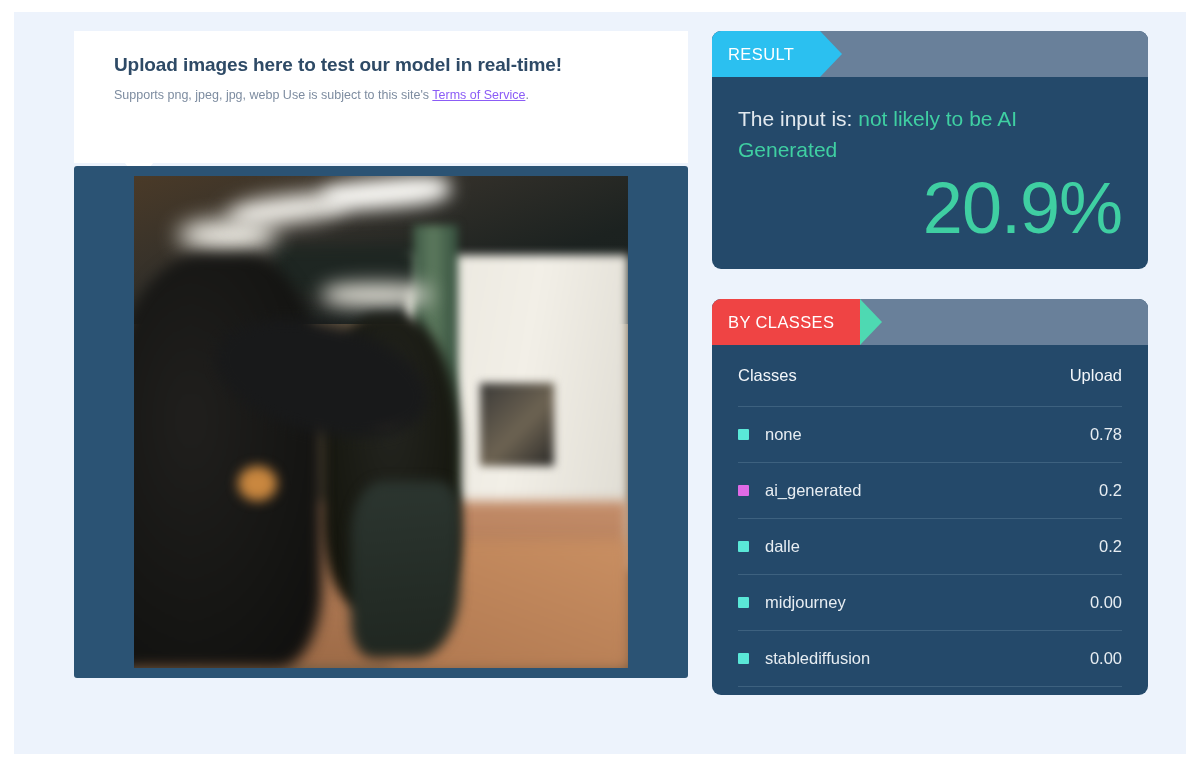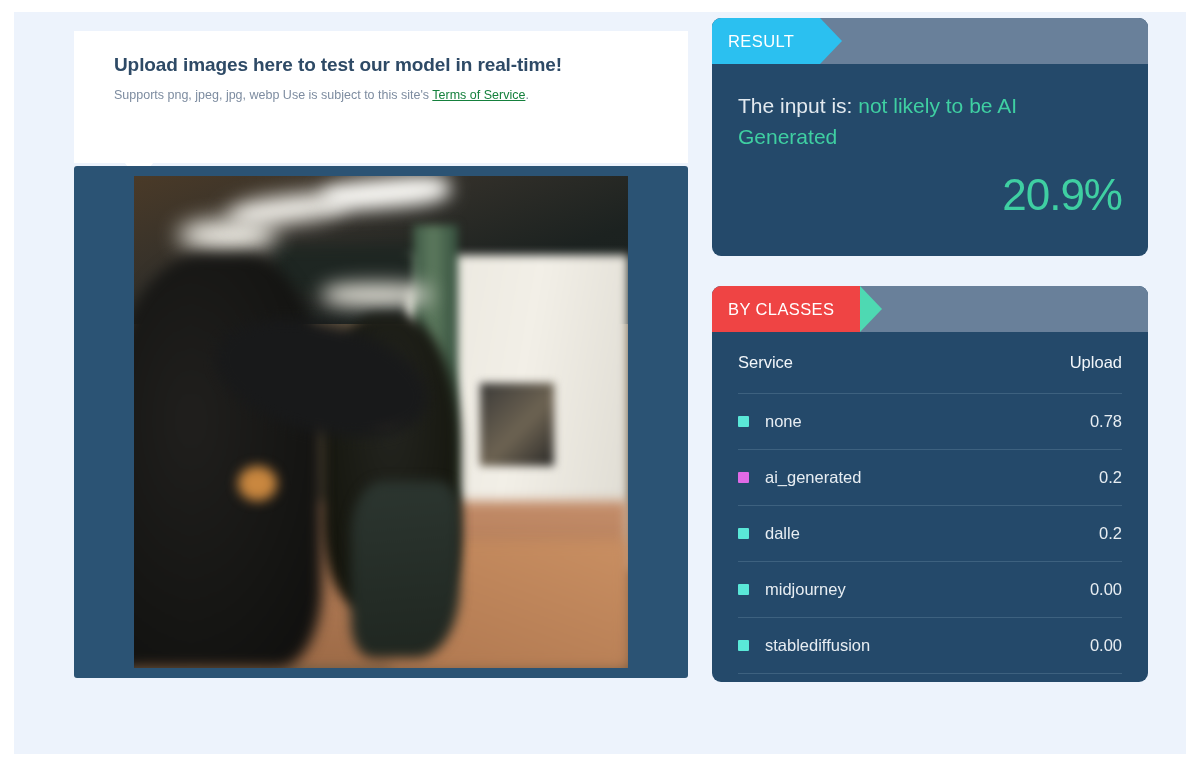--- a/index.html
+++ b/index.html
@@ -56,21 +56,21 @@
   }
 
   .upload-sub {
     margin-top: 10px;
     font-size: 12.5px;
     color: #7d8ca0;
     line-height: 16px;
   }
 
   .tos-link {
-    color: #15803d;
+    color: #8b5cf6;
     text-decoration: underline;
     cursor: pointer;
   }
 
   .bubble-tail {
     position: absolute;
     left: 50px;
     bottom: -17px;
     width: 0;
     height: 0;
@@ -207,21 +207,21 @@
     color: #ffffff;
     font-family: "Liberation Sans", sans-serif;
     font-size: 16px;
     cursor: pointer;
   }
 
   
   .right-col {
     position: absolute;
     left: 712px;
-    top: 18px;
+    top: 31px;
     width: 436px;
   }
 
   .panel {
     position: relative;
     background: #24496a;
     border-radius: 9px;
     overflow: hidden;
   }
 
@@ -267,21 +267,21 @@
   .verdict-line {
     font-size: 21px;
     line-height: 31px;
     color: #e2e9ef;
   }
   .verdict-value { color: #3fcfa2; }
 
   .percent {
     margin-top: 12px;
     text-align: right;
-    font-size: 44px;
+    font-size: 72px;
     line-height: 62px;
     color: #3fcfa2;
     font-weight: normal;
     letter-spacing: -1px;
   }
 
   .classes-panel { margin-top: 30px; }
 
   .classes-body {
     padding: 0 26px 8px 26px;
@@ -378,21 +378,21 @@
     </div>
 
     <div class="panel classes-panel">
       <div class="panel-header">
         <div class="tag tag-classes">
           <span class="tag-text">BY CLASSES</span>
         </div>
       </div>
       <div class="classes-body">
         <div class="class-row header-row">
-          <div class="col-class">Service</div>
+          <div class="col-class">Classes</div>
           <div class="col-score">Upload</div>
         </div>
         <div id="class-rows">
             <div class="class-row">
               <div class="col-class">
                 <span class="swatch" style="background: rgb(90, 232, 216);"></span>
                 <span>none</span>
               </div>
               <div class="col-score">0.78</div>
             </div>

